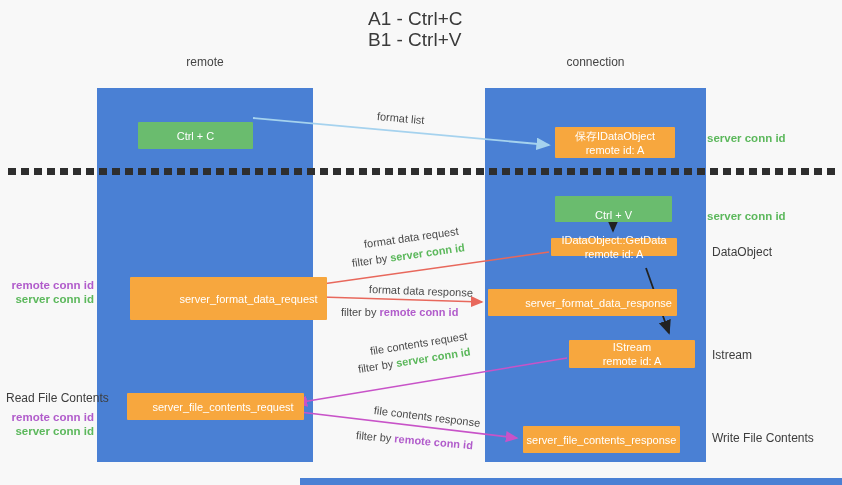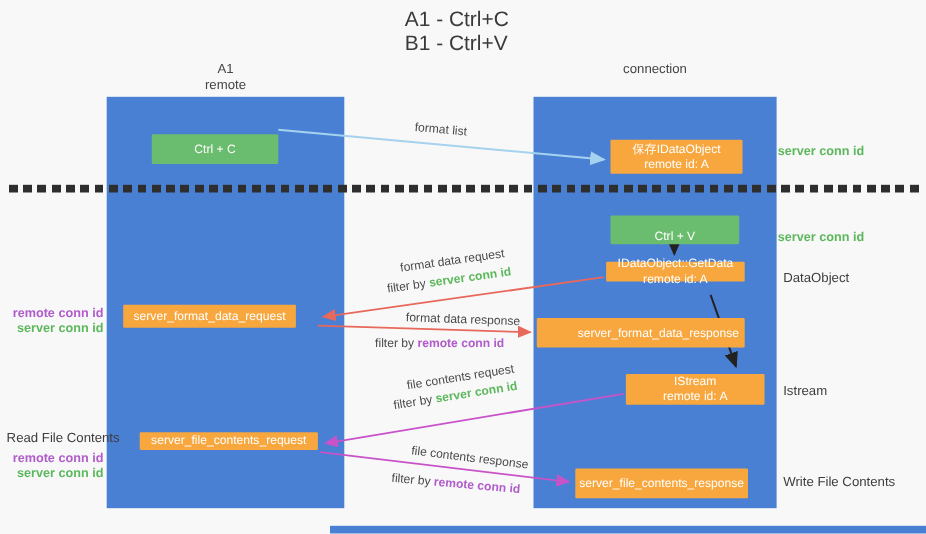--- a/index.html
+++ b/index.html
@@ -41,21 +41,20 @@
 </style>
 </head>
 <body>
 
 <div class="abs title">
   <div>A1 - Ctrl+C</div>
   <div>B1 - Ctrl+V</div>
 </div>
 
 <div class="abs colhead" style="left:97px;">
-  <div>A1</div>
   <div>remote</div>
 </div>
 <div class="abs colhead" style="left:485px;width:221px;">
   <div>connection</div>
 </div>
 
 <div class="abs column" style="left:97px;width:216px;"></div>
 <div class="abs column" style="left:485px;width:221px;"></div>
 
 <div class="abs bottombar"></div>
@@ -97,34 +96,34 @@
 
 <div class="abs node green-node" style="left:555px;top:180px;width:117px;height:26px;justify-content:flex-end;">
   <span>Ctrl + V</span>
 </div>
 
 <div class="abs node orange-node" style="left:551px;top:238px;width:126px;height:18px;text-align:center;">
   <span>IDataObject::GetData</span>
   <span>remote id: A</span>
 </div>
 
-<div class="abs node orange-node" style="left:112px;top:277px;width:157px;height:21px;">
+<div class="abs node orange-node" style="left:130px;top:277px;width:157px;height:43px;padding-left:40px;">
   <span>server_format_data_request</span>
 </div>
 
 <div class="abs node orange-node" style="left:488px;top:289px;width:157px;height:27px;padding-left:32px;">
   <span>server_format_data_response</span>
 </div>
 
 <div class="abs node orange-node" style="left:569px;top:340px;width:126px;height:28px;">
   <span>IStream</span>
   <span>remote id: A</span>
 </div>
 
-<div class="abs node orange-node" style="left:127px;top:393px;width:162px;height:16px;">
+<div class="abs node orange-node" style="left:127px;top:393px;width:162px;height:27px;padding-left:15px;">
   <span>server_file_contents_request</span>
 </div>
 
 <div class="abs node orange-node" style="left:523px;top:426px;width:157px;height:27px;">
   <span>server_file_contents_response</span>
 </div>
 
 <div class="abs alabel" style="left:377px;top:110px;transform:rotate(5deg);">format list</div>
 
 <div class="abs alabel" style="left:364px;top:238px;transform:rotate(-8deg);">format data request</div>

